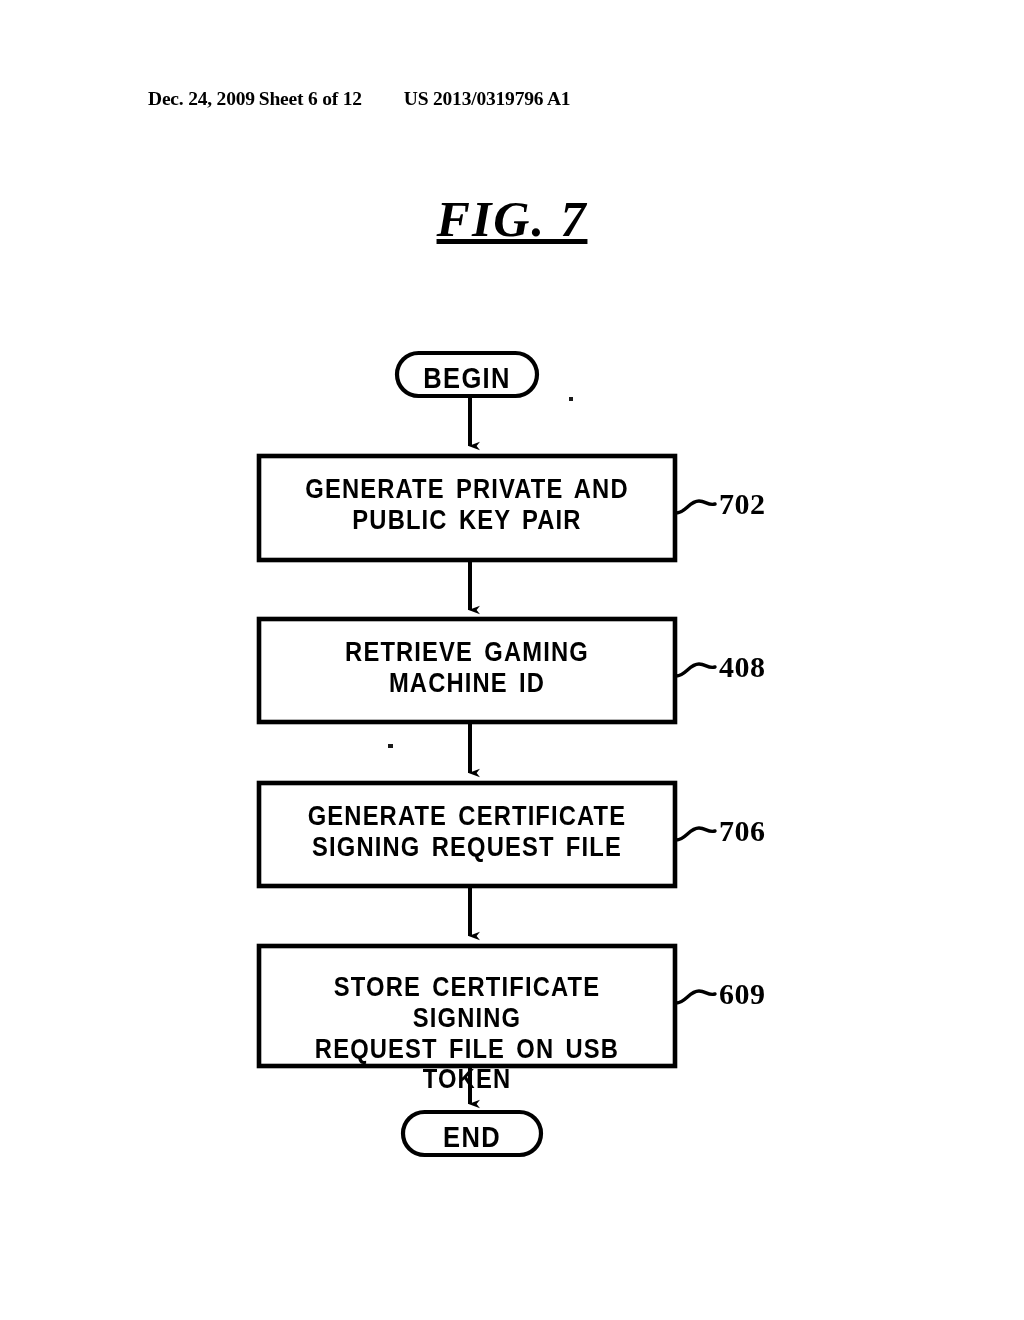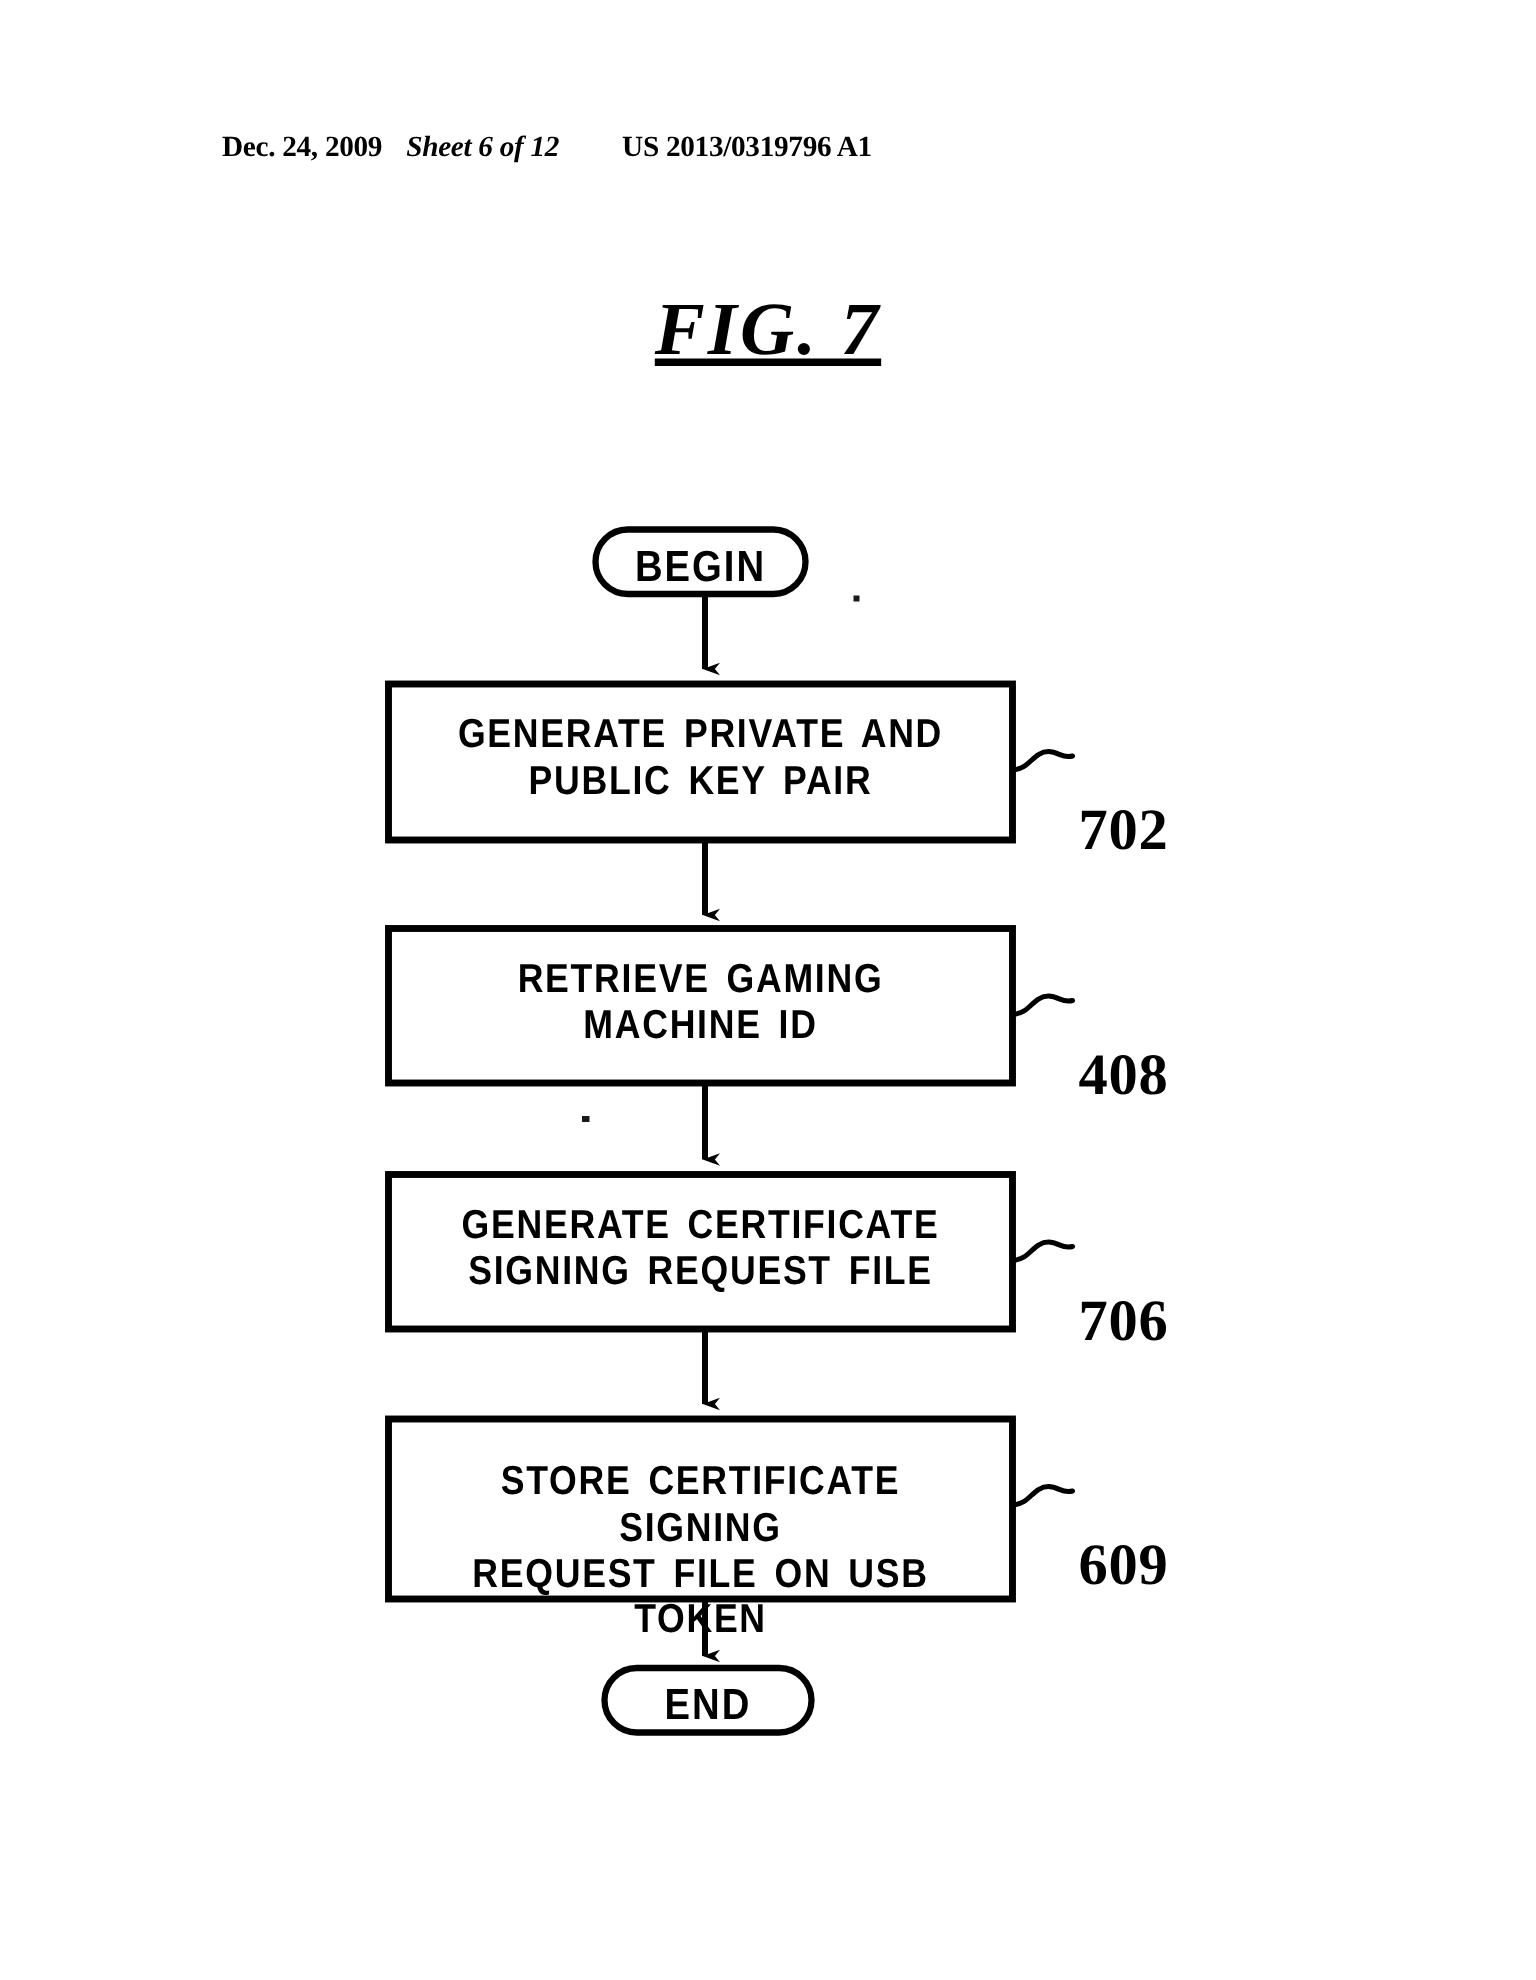--- a/index.html
+++ b/index.html
@@ -27,21 +27,21 @@
     display: flex;
     align-items: baseline;
     font-family: "Liberation Serif", serif;
     font-weight: bold;
     font-size: 19.5px;
     letter-spacing: -0.2px;
     white-space: nowrap;
   }
   #page-header .hdr-pub      { }
   #page-header .hdr-date     { margin-left: 28px; }
-  #page-header .hdr-sheet    { margin-left: 16px; font-style: italic; }
+  #page-header .hdr-sheet    { margin-left: 4px; }
   #page-header .hdr-patno    { margin-left: 42px; }
 
   
   #fig-title {
     position: absolute;
     top: 190px;
     left: 0;
     width: 1024px;
     text-align: center;
     font-family: "Liberation Serif", serif;
@@ -85,24 +85,23 @@
   }
   .process-label {
     font-size: 27px;
     letter-spacing: 1.3px;
     word-spacing: 4px;
   }
   .ref-number {
     position: absolute;
     font-family: "Liberation Serif", serif;
     font-weight: bold;
-    font-size: 39px;
+    font-size: 30px;
     letter-spacing: 0.5px;
     color: #000;
-    margin-top: 44px;
   }
 
   .speck {
     position: absolute;
     background: #1a1a1a;
   }
 </style>
 </head>
 <body>
 

